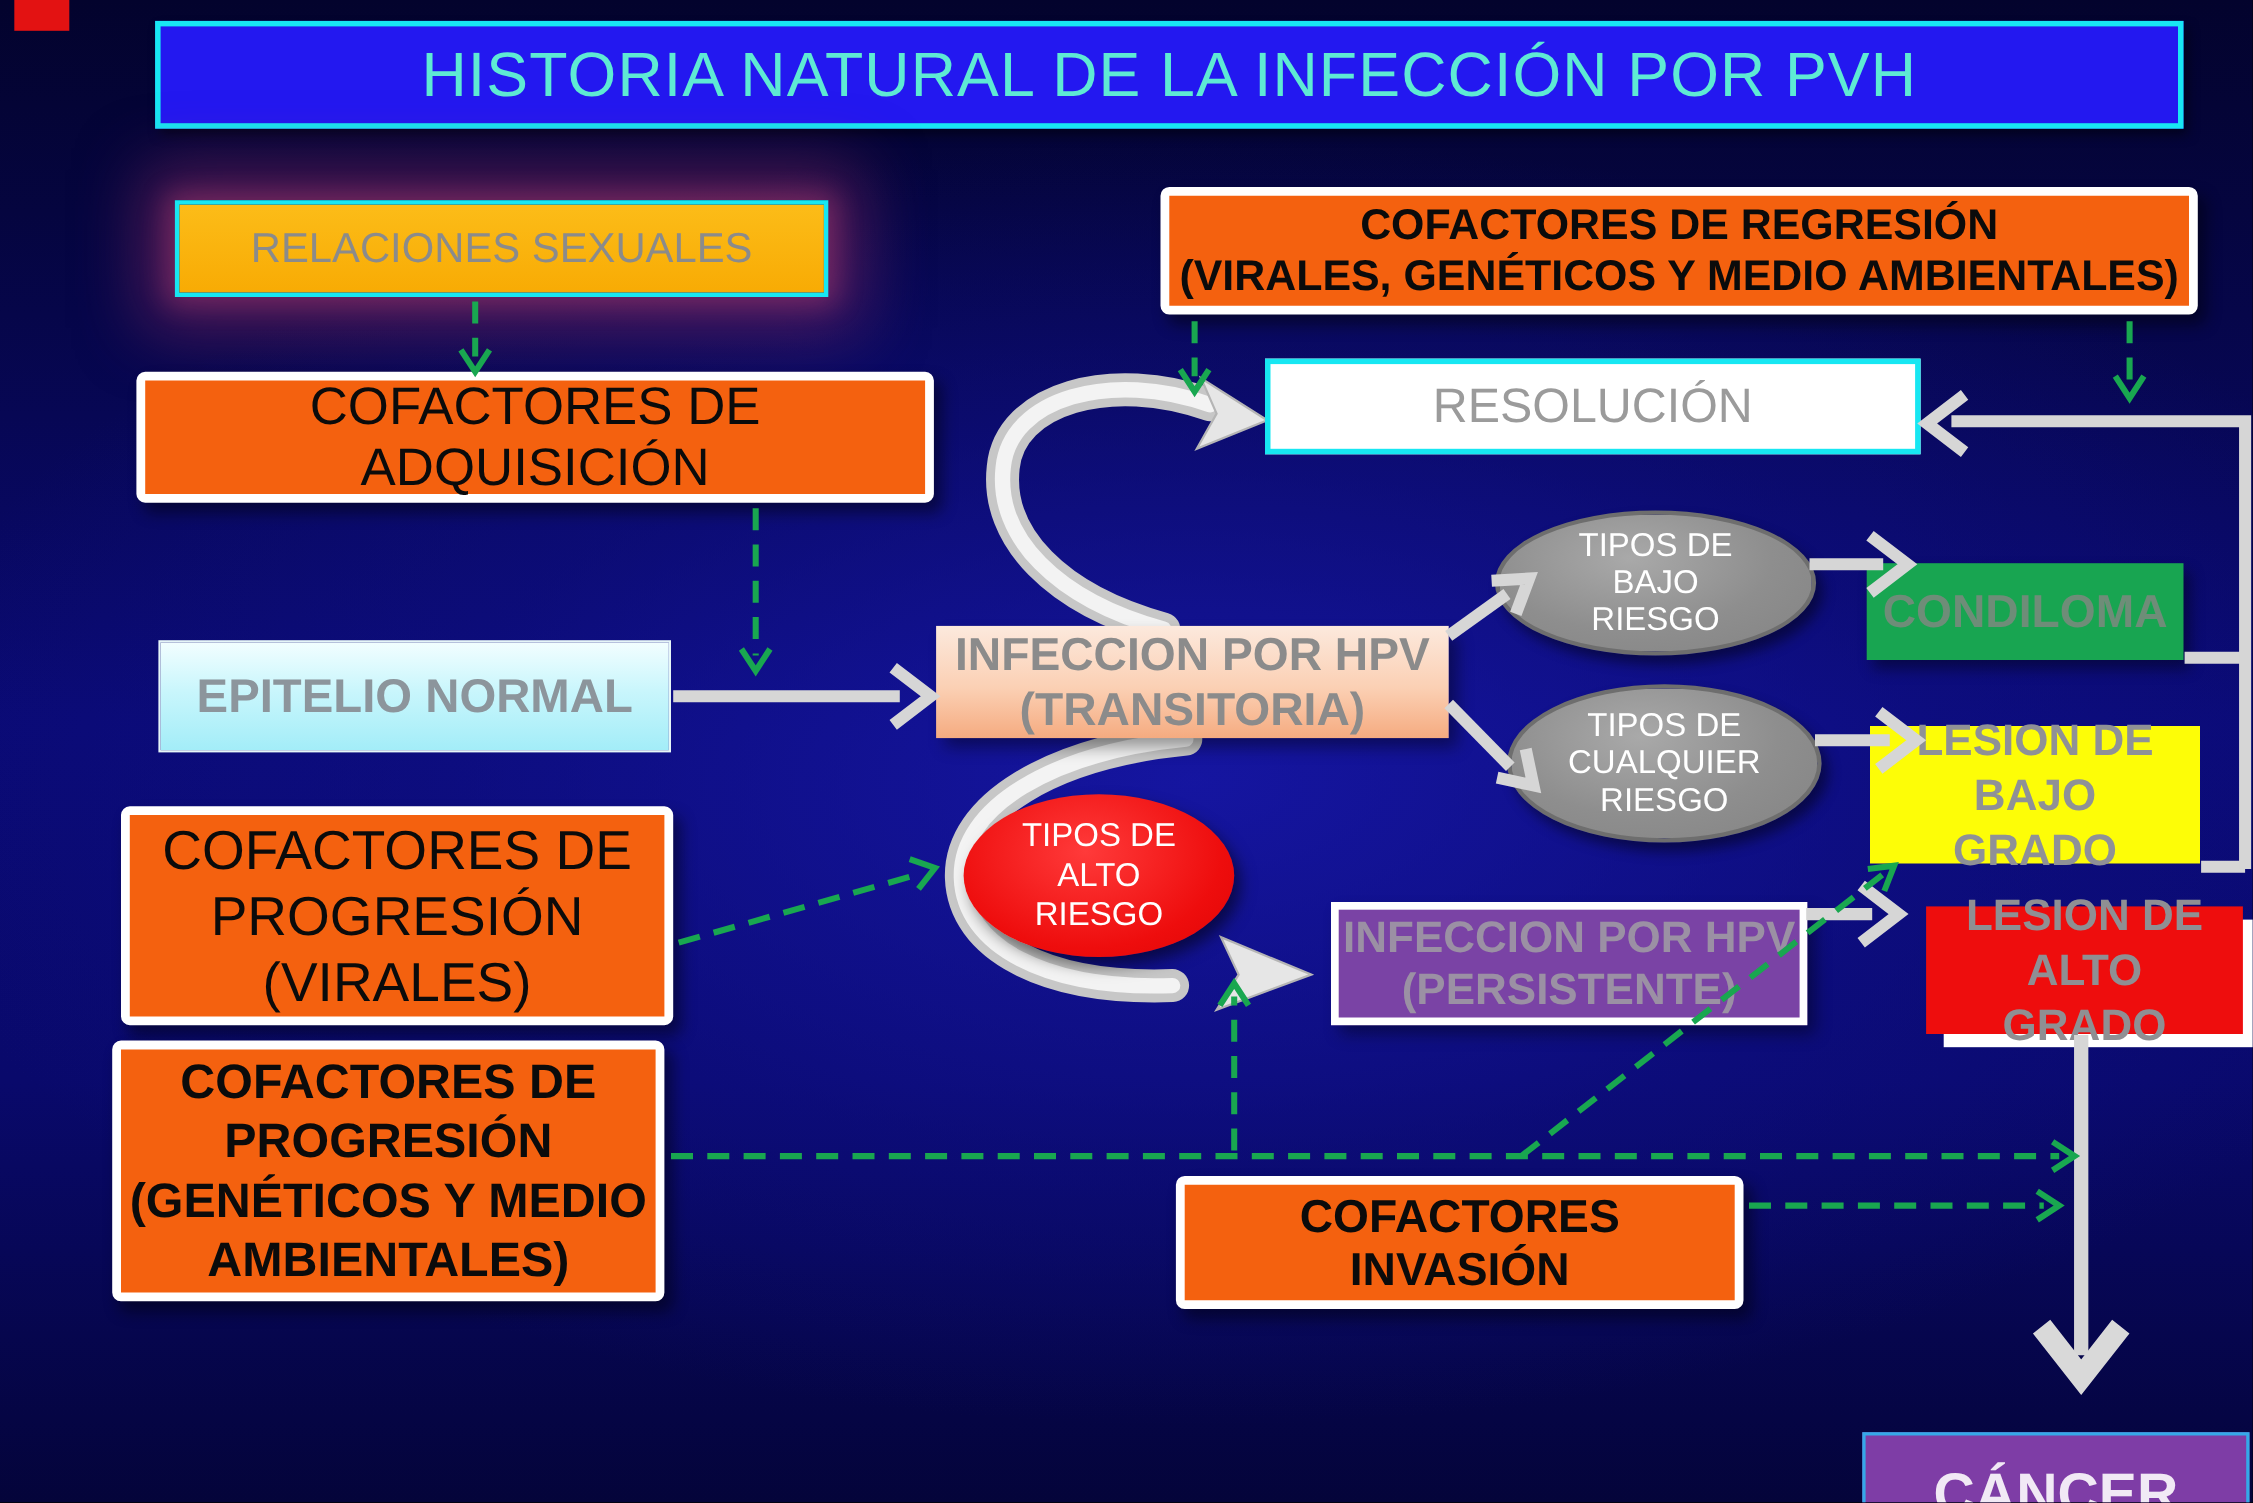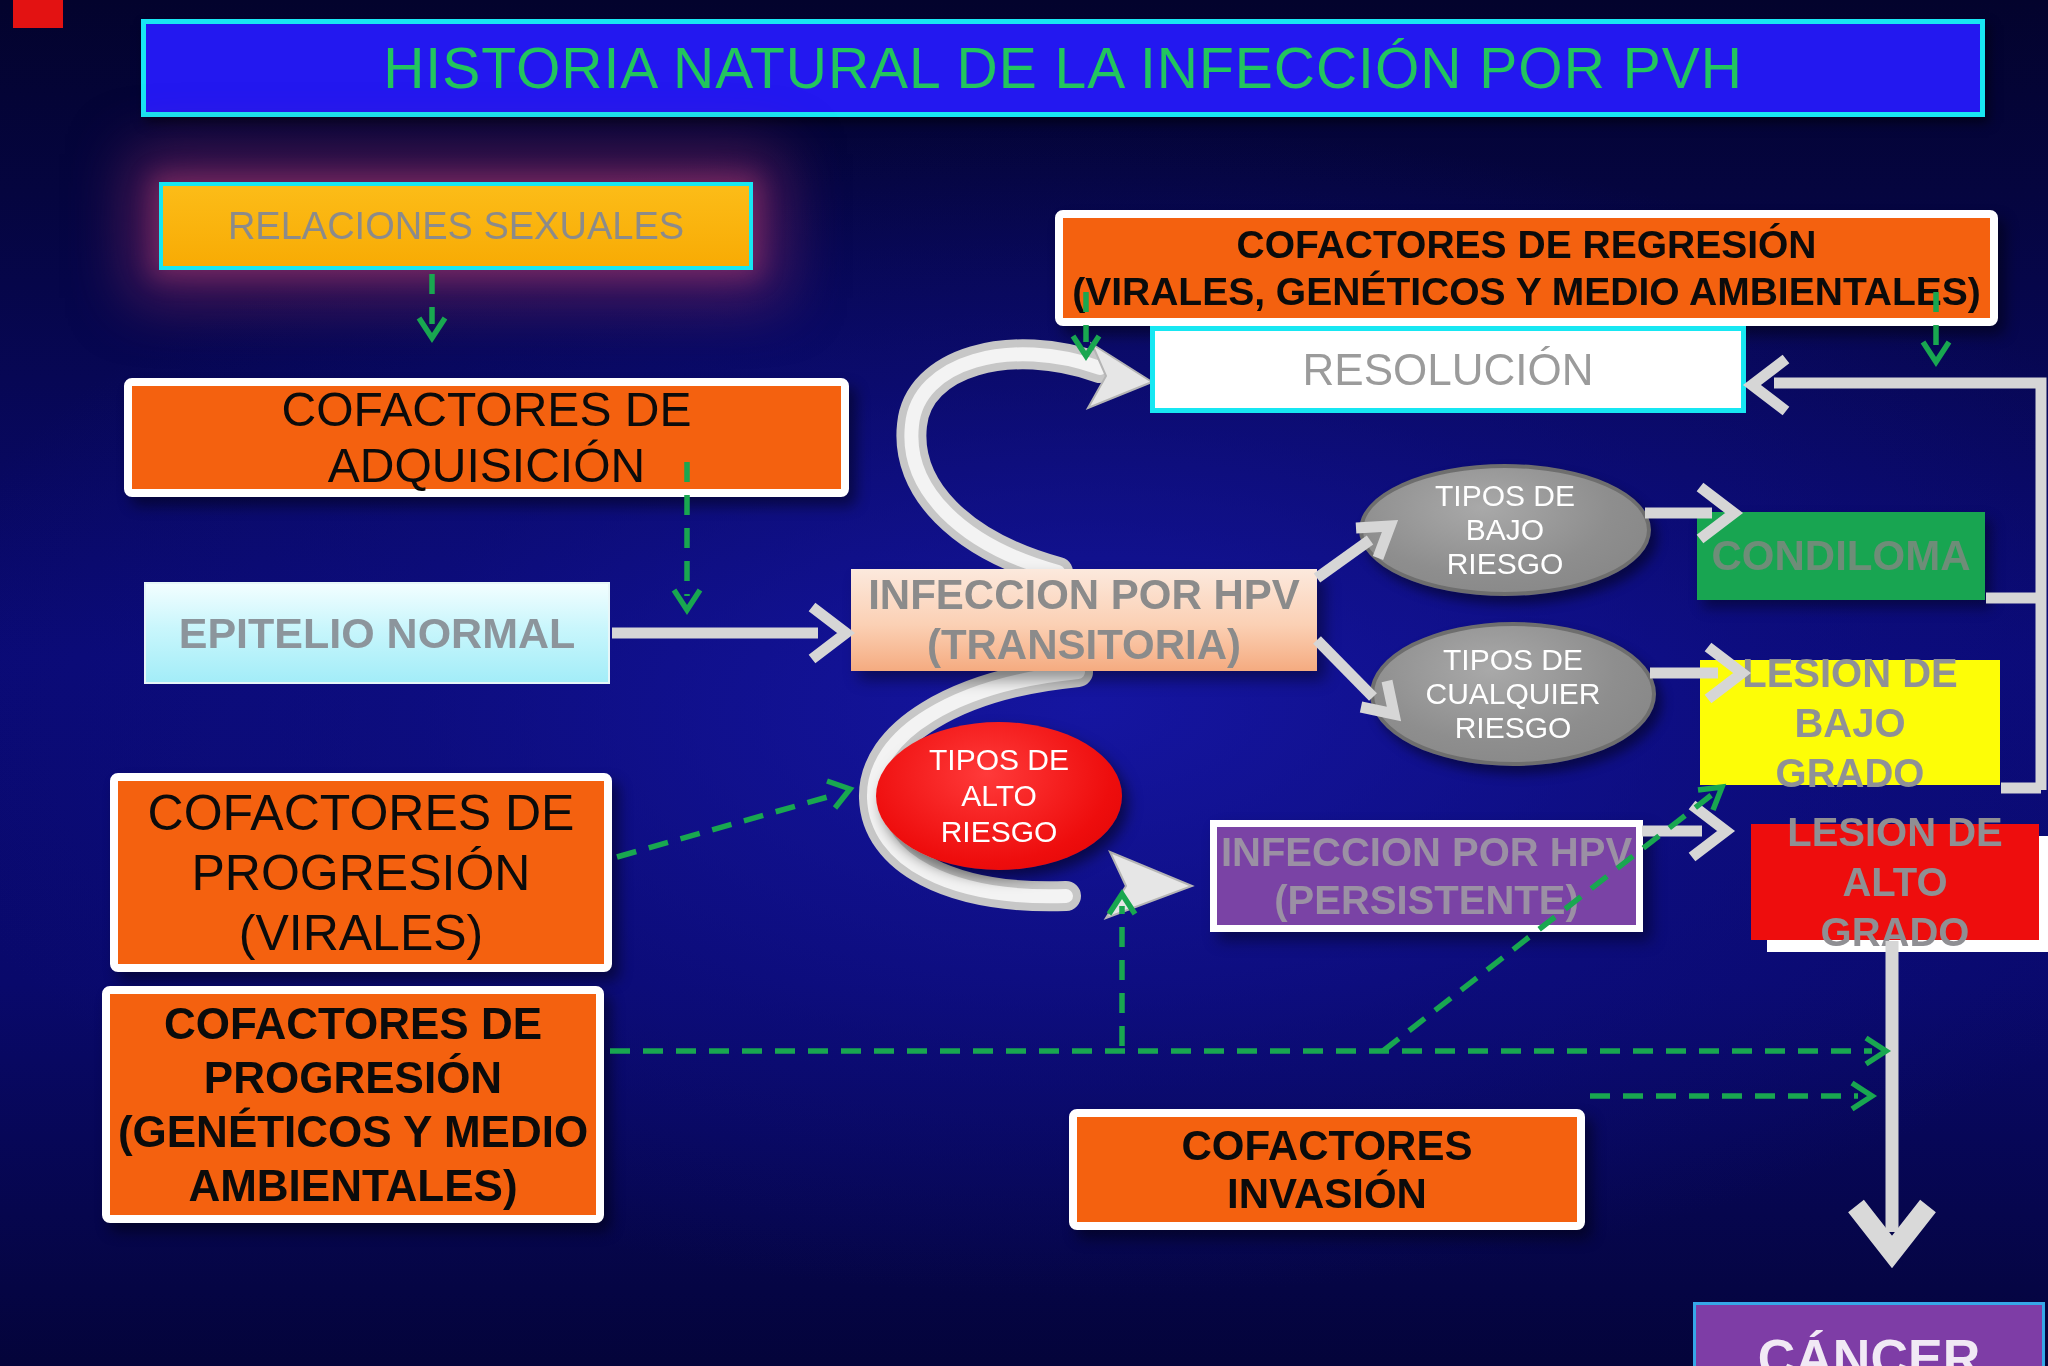--- a/index.html
+++ b/index.html
@@ -5,24 +5,24 @@
   html,body{margin:0;padding:0;background:#000;}
   #canvas{
     position:relative;width:2048px;height:1366px;overflow:hidden;
     font-family:"Liberation Sans", sans-serif;
     background:
       radial-gradient(75% 55% at 53% 52%, rgba(25,25,175,.75) 0%, rgba(16,16,140,.45) 45%, rgba(0,0,0,0) 78%),
       linear-gradient(180deg,#03032d 0%,#05053f 14%,#0a0a74 48%,#09096b 72%,#04043a 100%);
   }
   .abs{position:absolute;box-sizing:border-box;}
   .node{display:flex;flex-direction:column;align-items:center;justify-content:center;text-align:center;}
-  .shadow{box-shadow:7px 9px 14px rgba(0,0,0,.45);margin-top:40px;}
+  .shadow{box-shadow:7px 9px 14px rgba(0,0,0,.45);}
   
   #title-box{left:141px;top:19px;width:1844px;height:98px;background:#2318f0;border:5px solid #18e7f3;
-    color:#22c55e;font-size:57px;letter-spacing:1px;box-shadow:4px 6px 10px rgba(0,0,0,.5);}
+    color:#5eead4;font-size:57px;letter-spacing:1px;box-shadow:4px 6px 10px rgba(0,0,0,.5);}
   #red-corner{left:13px;top:0;width:50px;height:28px;background:#e31212;}
   
   #relaciones{left:159px;top:182px;width:594px;height:88px;background:linear-gradient(180deg,#fcbc18,#f8ab04);
     border:4px solid #17e7f2;color:#8b8b8b;font-size:38px;
     box-shadow:0 0 60px 28px rgba(150,45,100,.55),0 0 22px 6px rgba(185,70,125,.45);}
   .orange{background:#f4610f;border:8px solid #ffffff;border-radius:8px;color:#0b0b0b;}
   #adquisicion{left:124px;top:338px;width:725px;height:119px;font-size:48px;line-height:56px;}
   #regresion{left:1055px;top:170px;width:943px;height:116px;font-size:39px;line-height:47px;font-weight:bold;}
   #resolucion{left:1150px;top:326px;width:596px;height:87px;background:#ffffff;border:5px solid #17e7f2;
     color:#9b9b9b;font-size:44px;}

